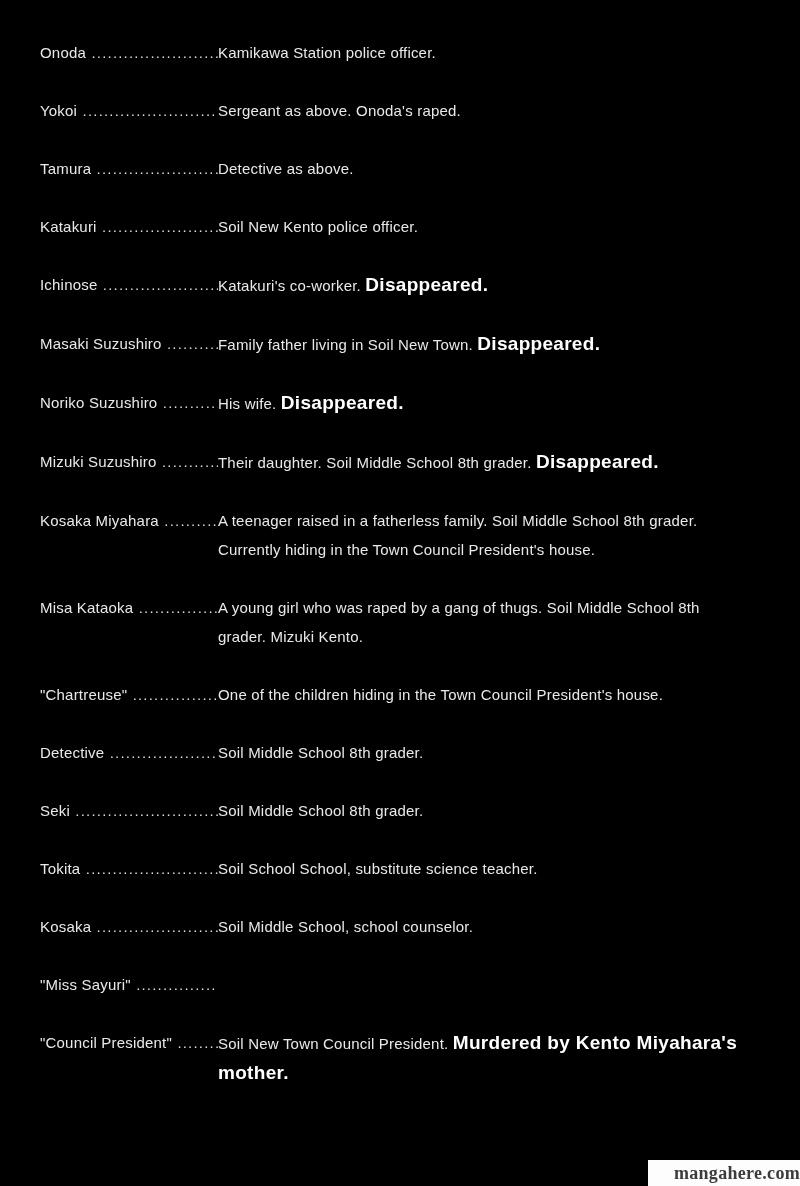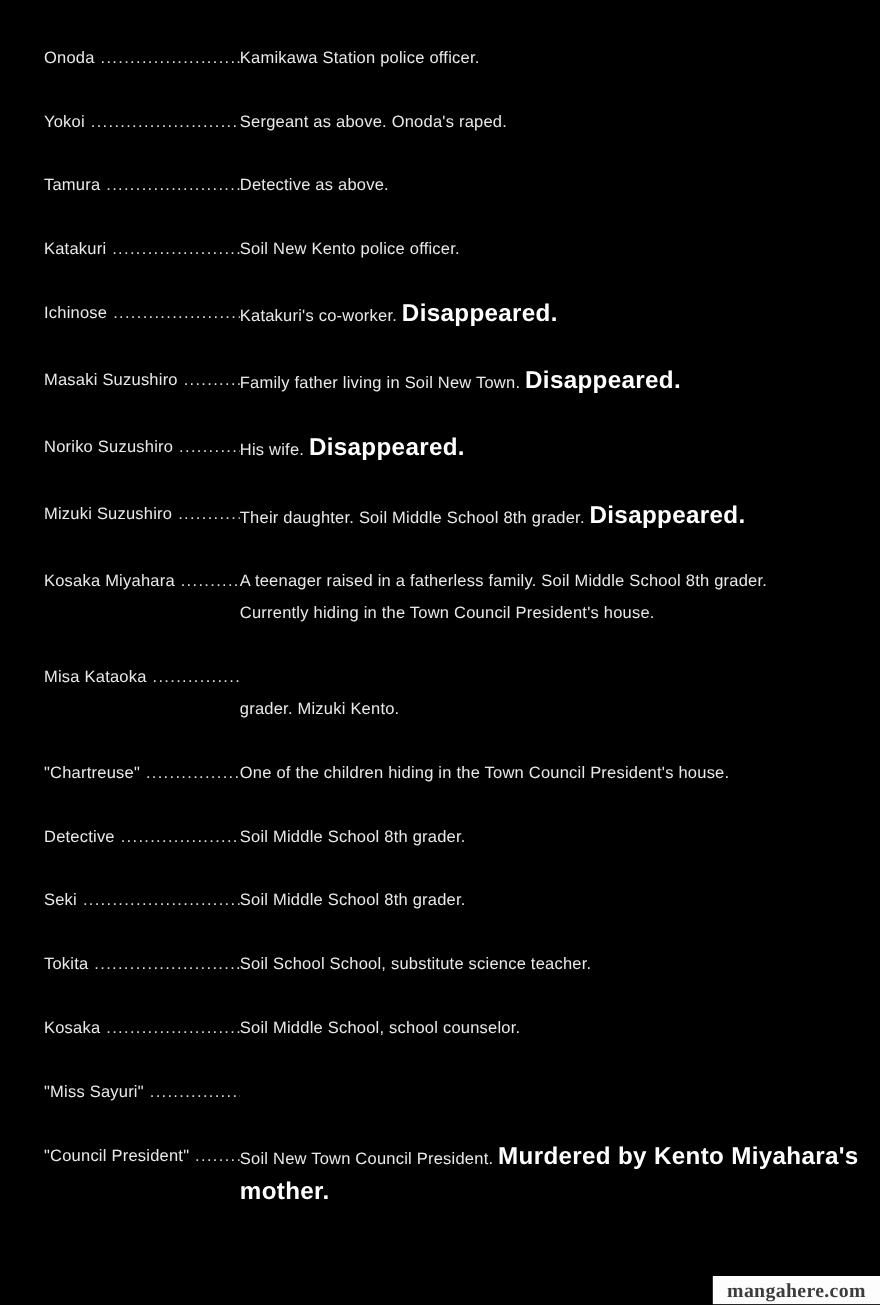--- a/index.html
+++ b/index.html
@@ -39,34 +39,34 @@
   .cdots {
     letter-spacing: 1.2px;
     color: #dcdcdc;
   }
   .desc {
     white-space: pre;
   }
   .seg { }
   .seg.bold {
     font-weight: bold;
-    font-size: 22px;
+    font-size: 19px;
     color: #ffffff;
     letter-spacing: 0.3px;
   }
   .watermark {
     position: absolute;
     left: 648px;
     top: 1160px;
     width: 152px;
     height: 26px;
     background: #fdfdfd;
     display: flex;
     align-items: center;
-    justify-content: center;
+    justify-content: flex-end;
   }
   .watermark-text {
     font-family: "Liberation Serif", serif;
     font-weight: bold;
     font-size: 18px;
     color: #3c3c3c;
     letter-spacing: 0.3px;
   }
 </style>
 </head>
@@ -115,21 +115,21 @@
       <div class="desc"><span class="seg">Their daughter. Soil Middle School 8th grader. </span><span class="seg bold">Disappeared.</span></div>
     </div>
 
     <div class="row">
       <div class="name-cell"><span class="cname">Kosaka Miyahara</span><span class="cdots"> ...................</span></div>
       <div class="desc"><span class="seg">A teenager raised in a fatherless family. Soil Middle School 8th grader.</span><br><span class="seg">Currently hiding in the Town Council President's house.</span></div>
     </div>
 
     <div class="row">
       <div class="name-cell"><span class="cname">Misa Kataoka</span><span class="cdots"> .......................</span></div>
-      <div class="desc"><br><span class="seg">grader. Mizuki Kento.</span></div>
+      <div class="desc"><span class="seg">A young girl who was raped by a gang of thugs. Soil Middle School 8th</span><br><span class="seg">grader. Mizuki Kento.</span></div>
     </div>
 
     <div class="row">
       <div class="name-cell"><span class="cname">"Chartreuse"</span><span class="cdots"> ........................</span></div>
       <div class="desc"><span class="seg">One of the children hiding in the Town Council President's house.</span></div>
     </div>
 
     <div class="row">
       <div class="name-cell"><span class="cname">Detective</span><span class="cdots"> ...........................</span></div>
       <div class="desc"><span class="seg">Soil Middle School 8th grader.</span></div>

